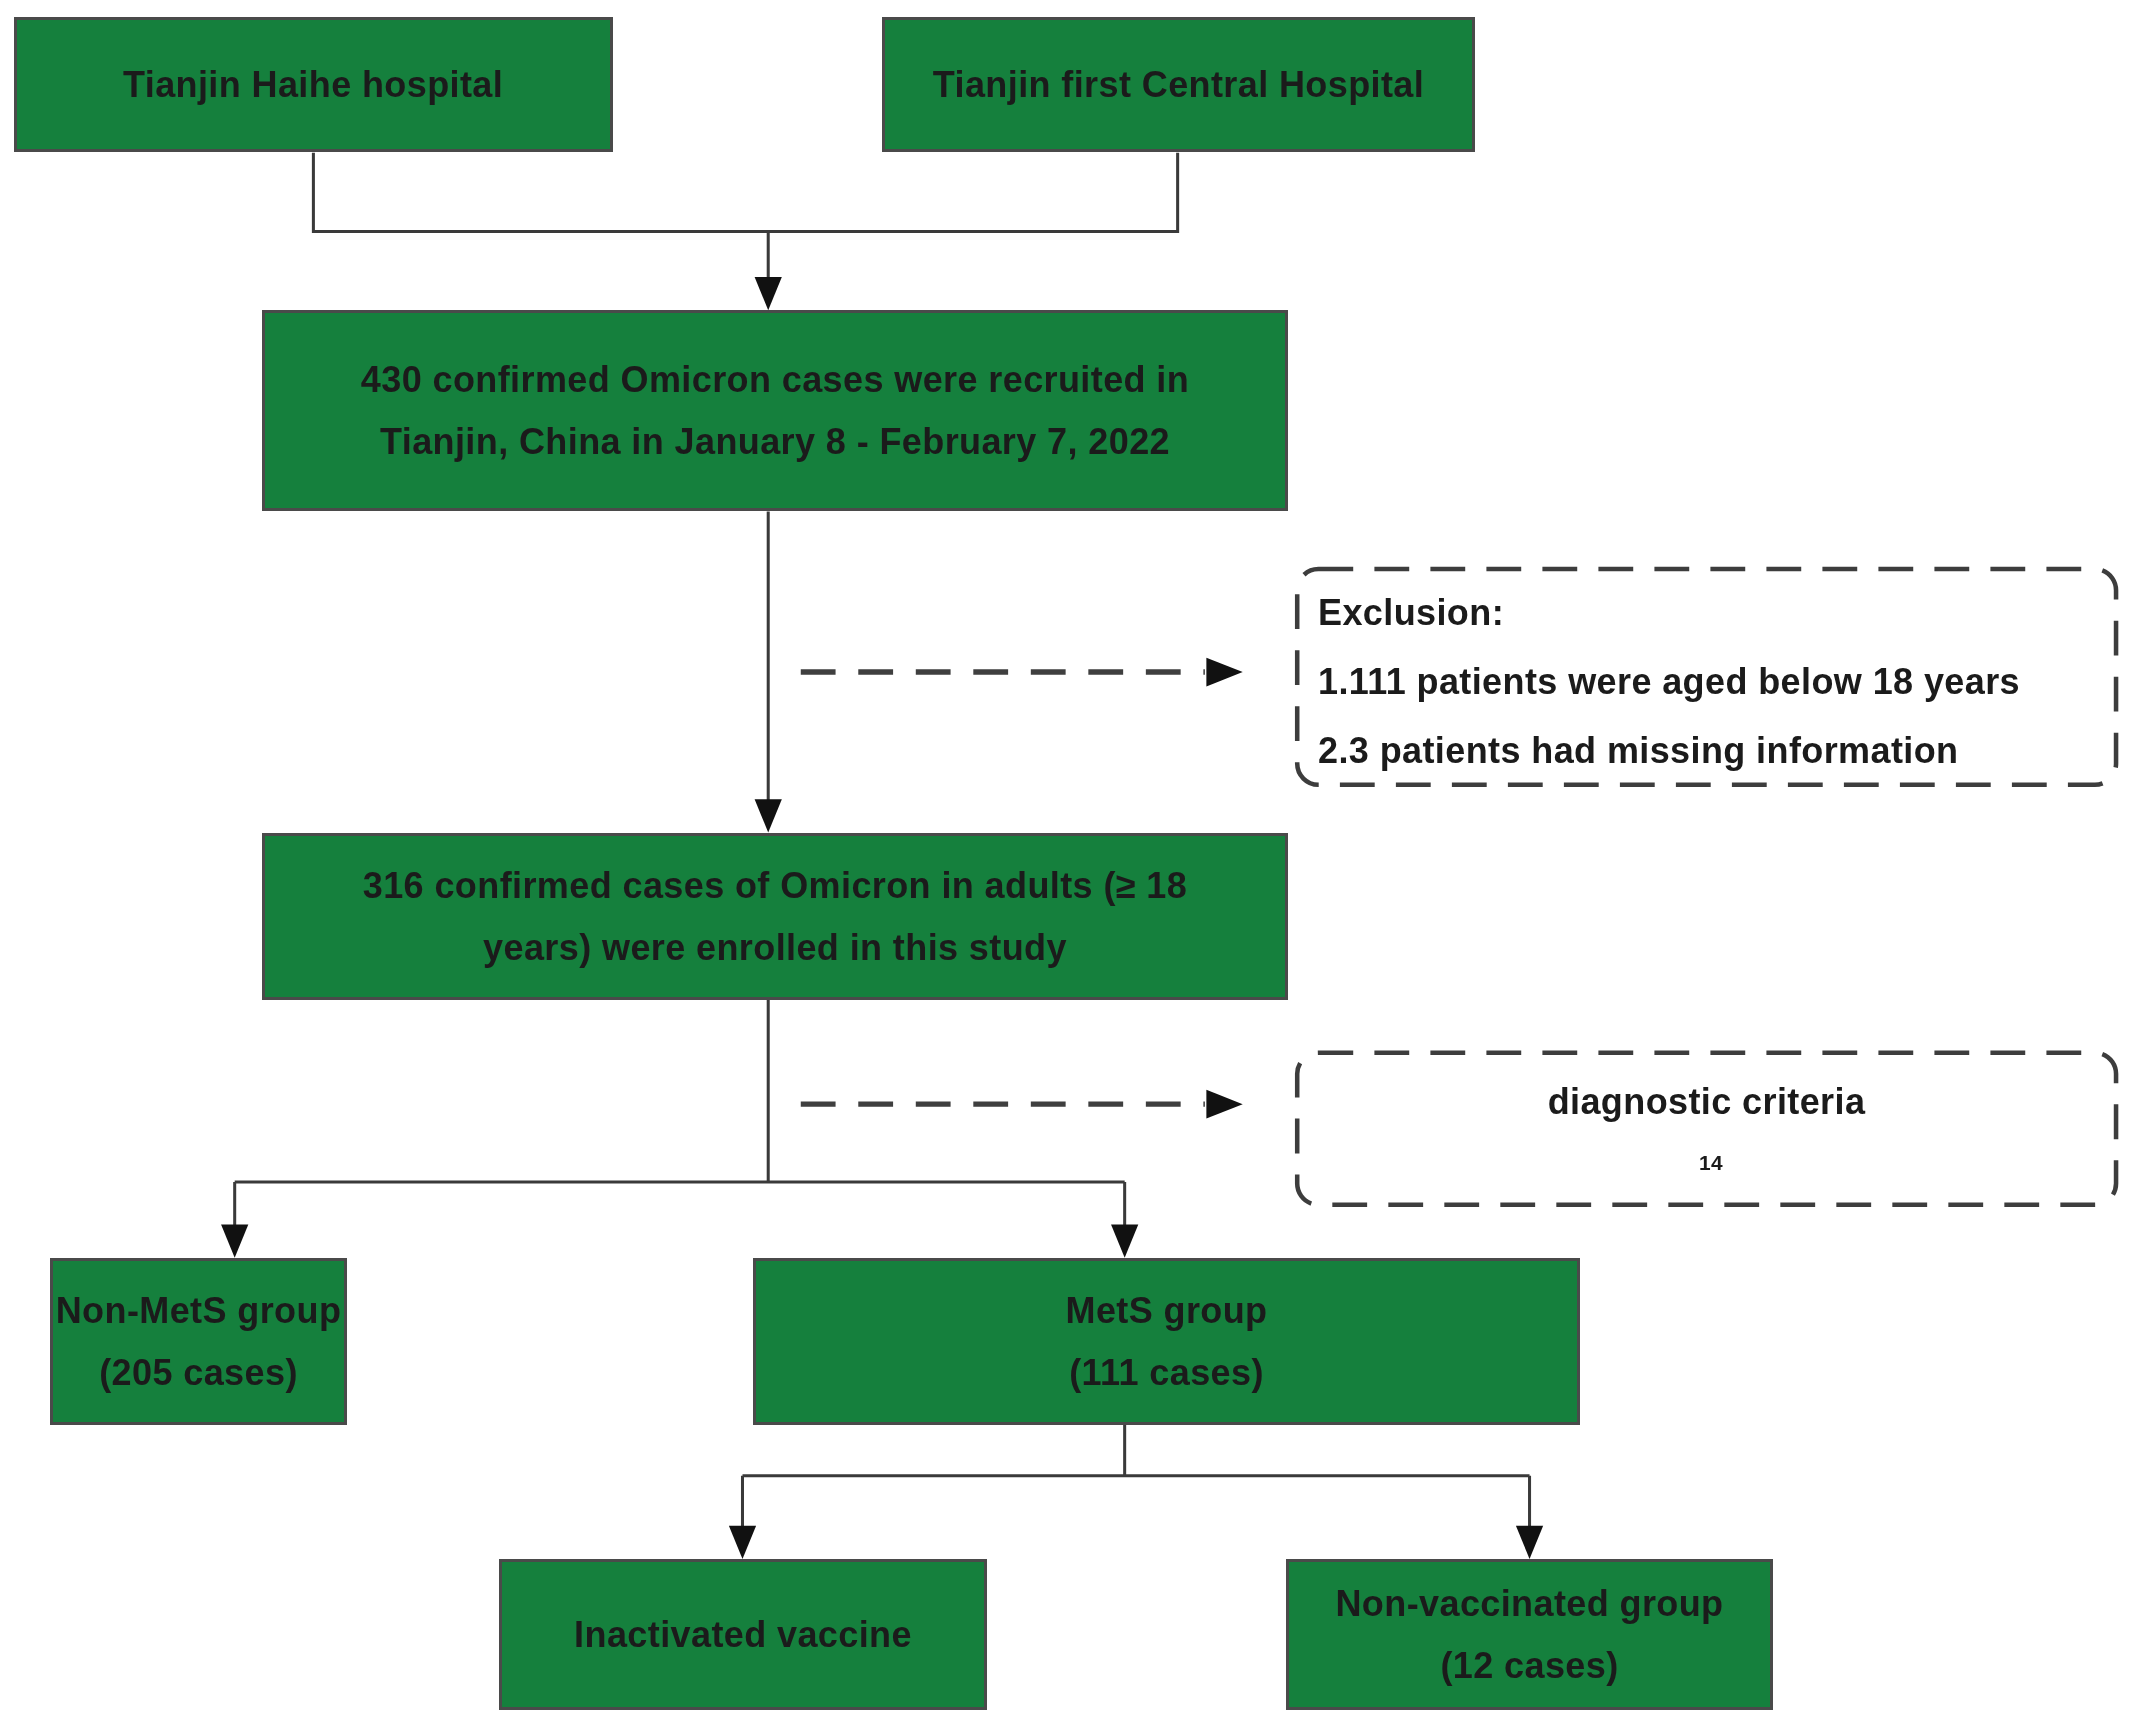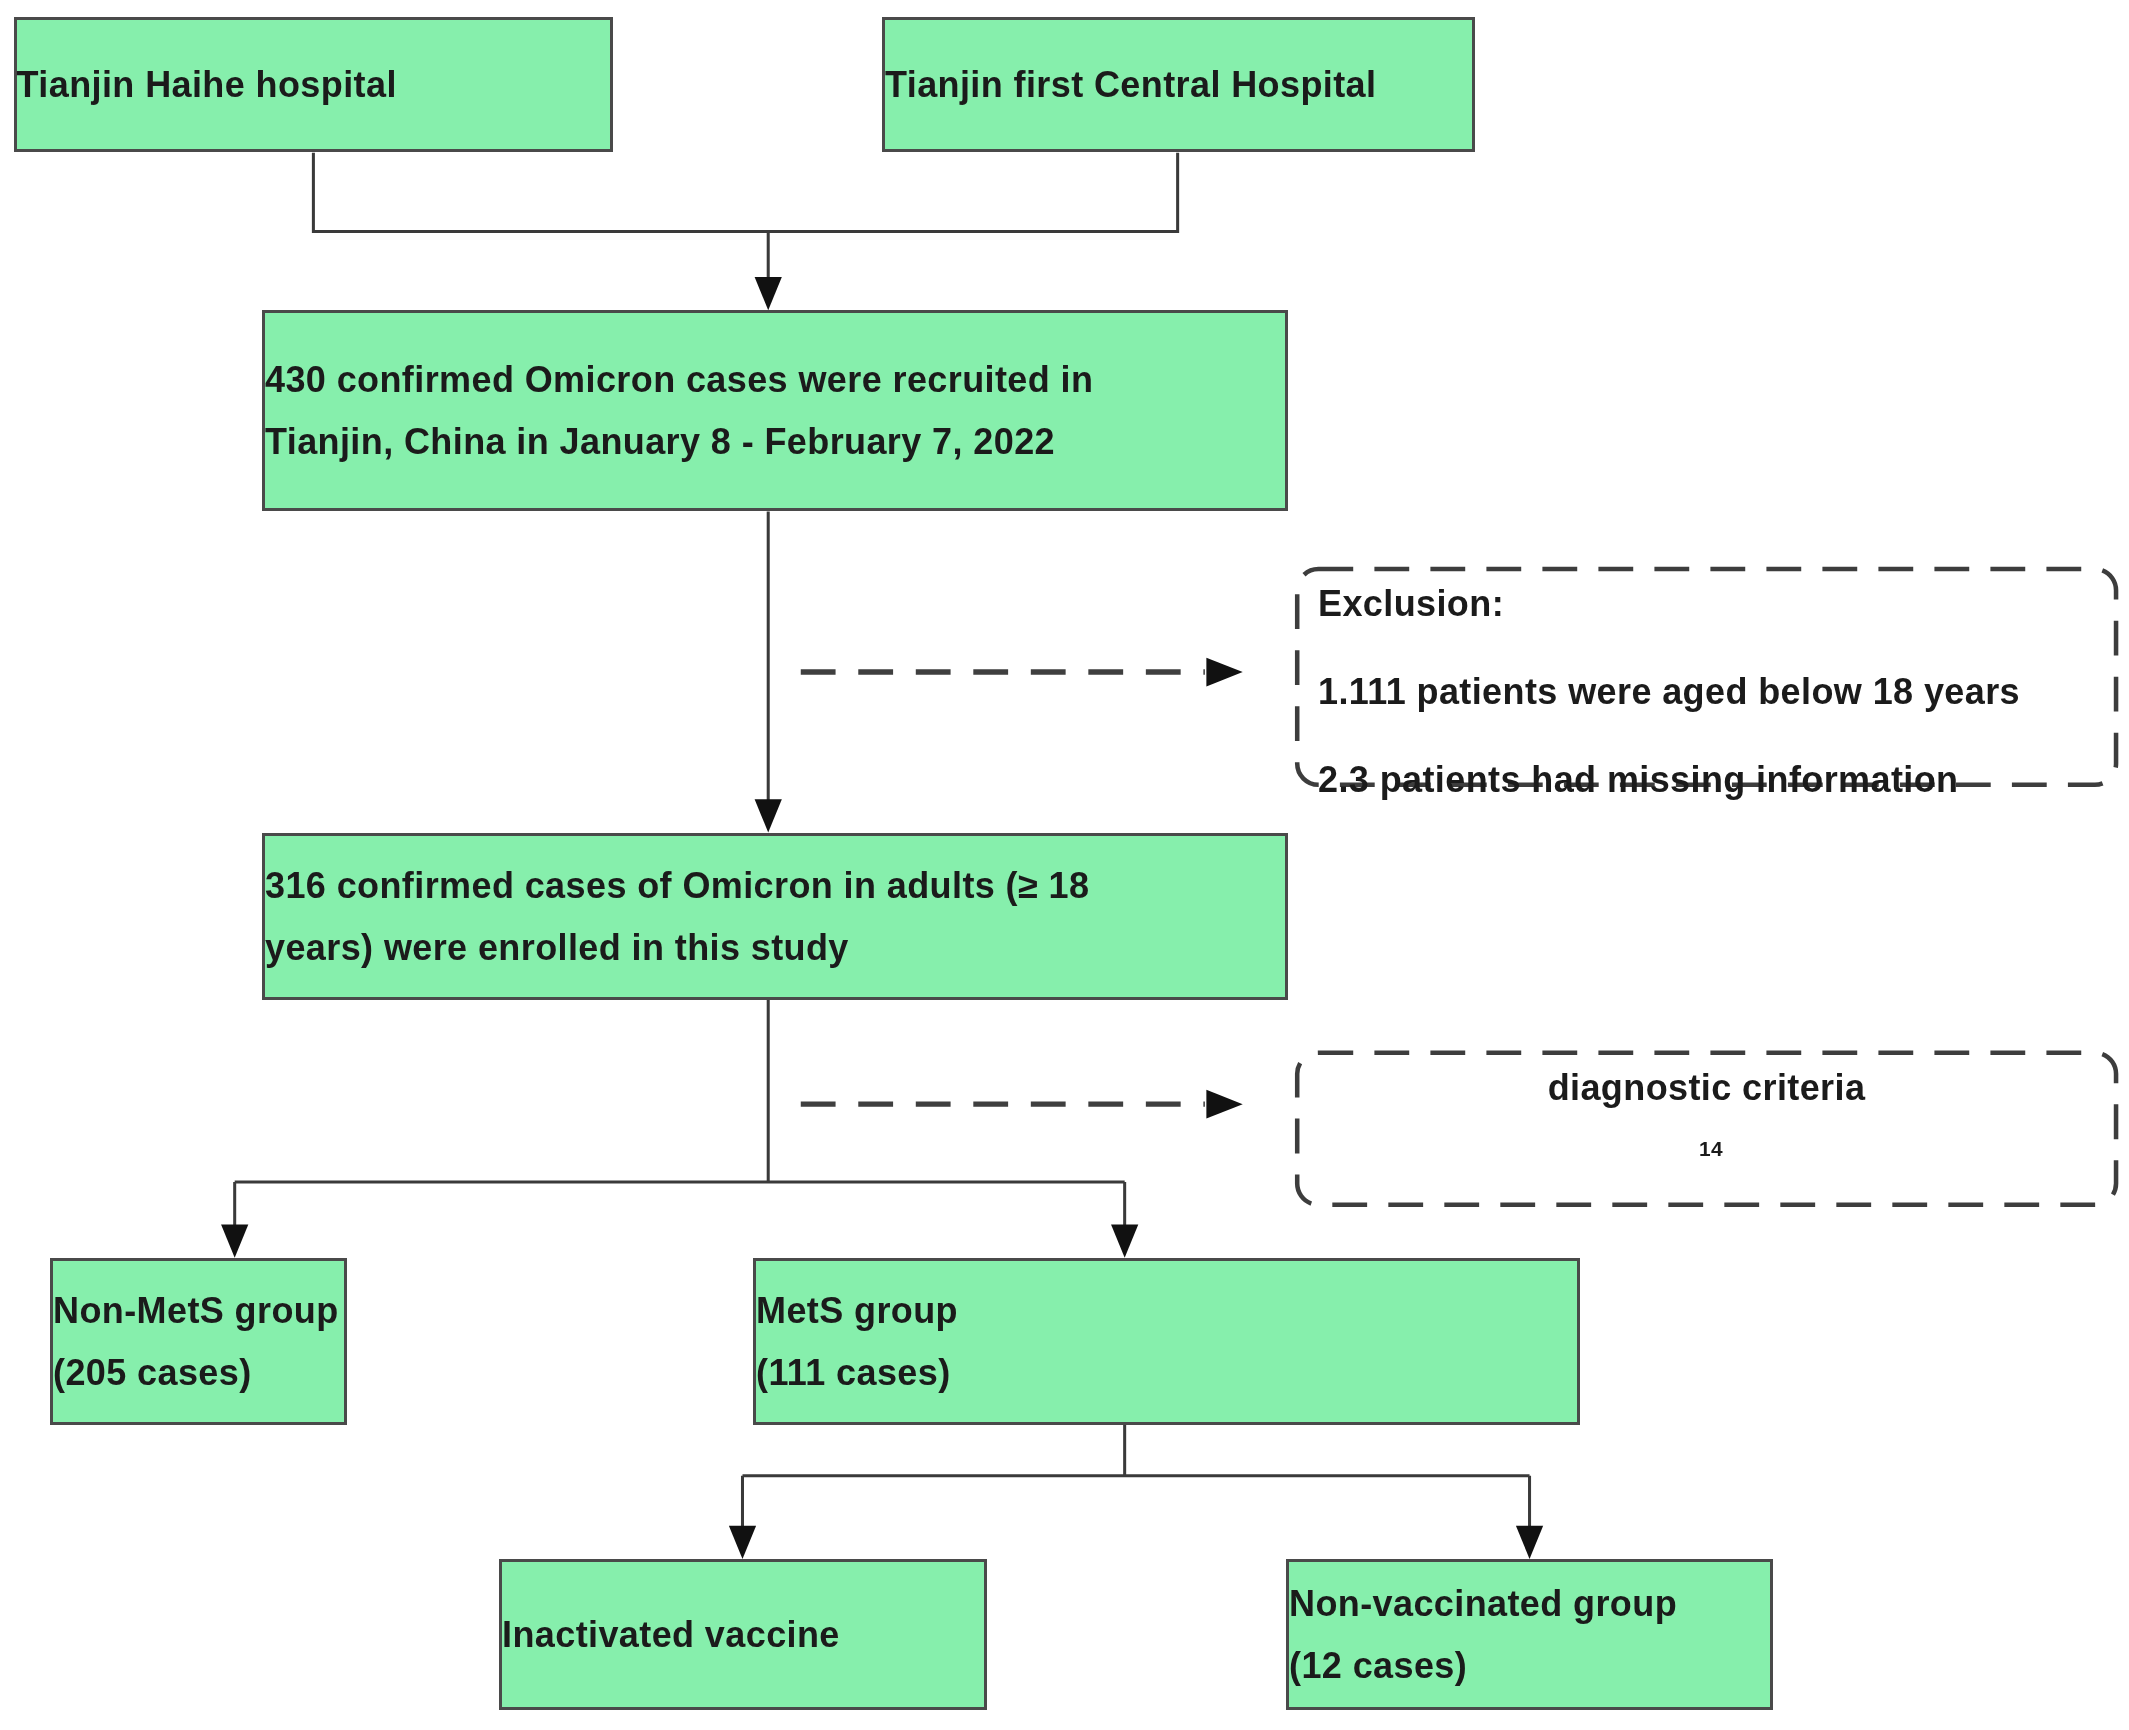--- a/index.html
+++ b/index.html
@@ -20,43 +20,42 @@
     position: absolute;
     left: 0;
     top: 0;
     width: 2129px;
     height: 1730px;
   }
   .box {
     position: absolute;
     box-sizing: border-box;
     border: 3.8px solid #4a4a4a;
-    background: #86efac;
+    background: #15803d;
     display: flex;
     flex-direction: column;
-    align-items: flex-start;
+    align-items: center;
     justify-content: center;
     text-align: center;
     font-weight: 700;
     font-size: 36px;
     line-height: 1.7;
     letter-spacing: 0.4px;
   }
   .dashed-text {
     position: absolute;
     box-sizing: border-box;
     display: flex;
     flex-direction: column;
-    justify-content: flex-start;
+    justify-content: flex-end;
     font-weight: 700;
     font-size: 36px;
     line-height: 1.92;
     letter-spacing: 0.4px;
     background: transparent;
-    gap: 19px;
   }
   .dashed-text.left-align {
     align-items: flex-start;
     text-align: left;
     padding-left: 21px;
     padding-right: 7.6px;
   }
   .dashed-text.center-align {
     align-items: center;
     text-align: center;

